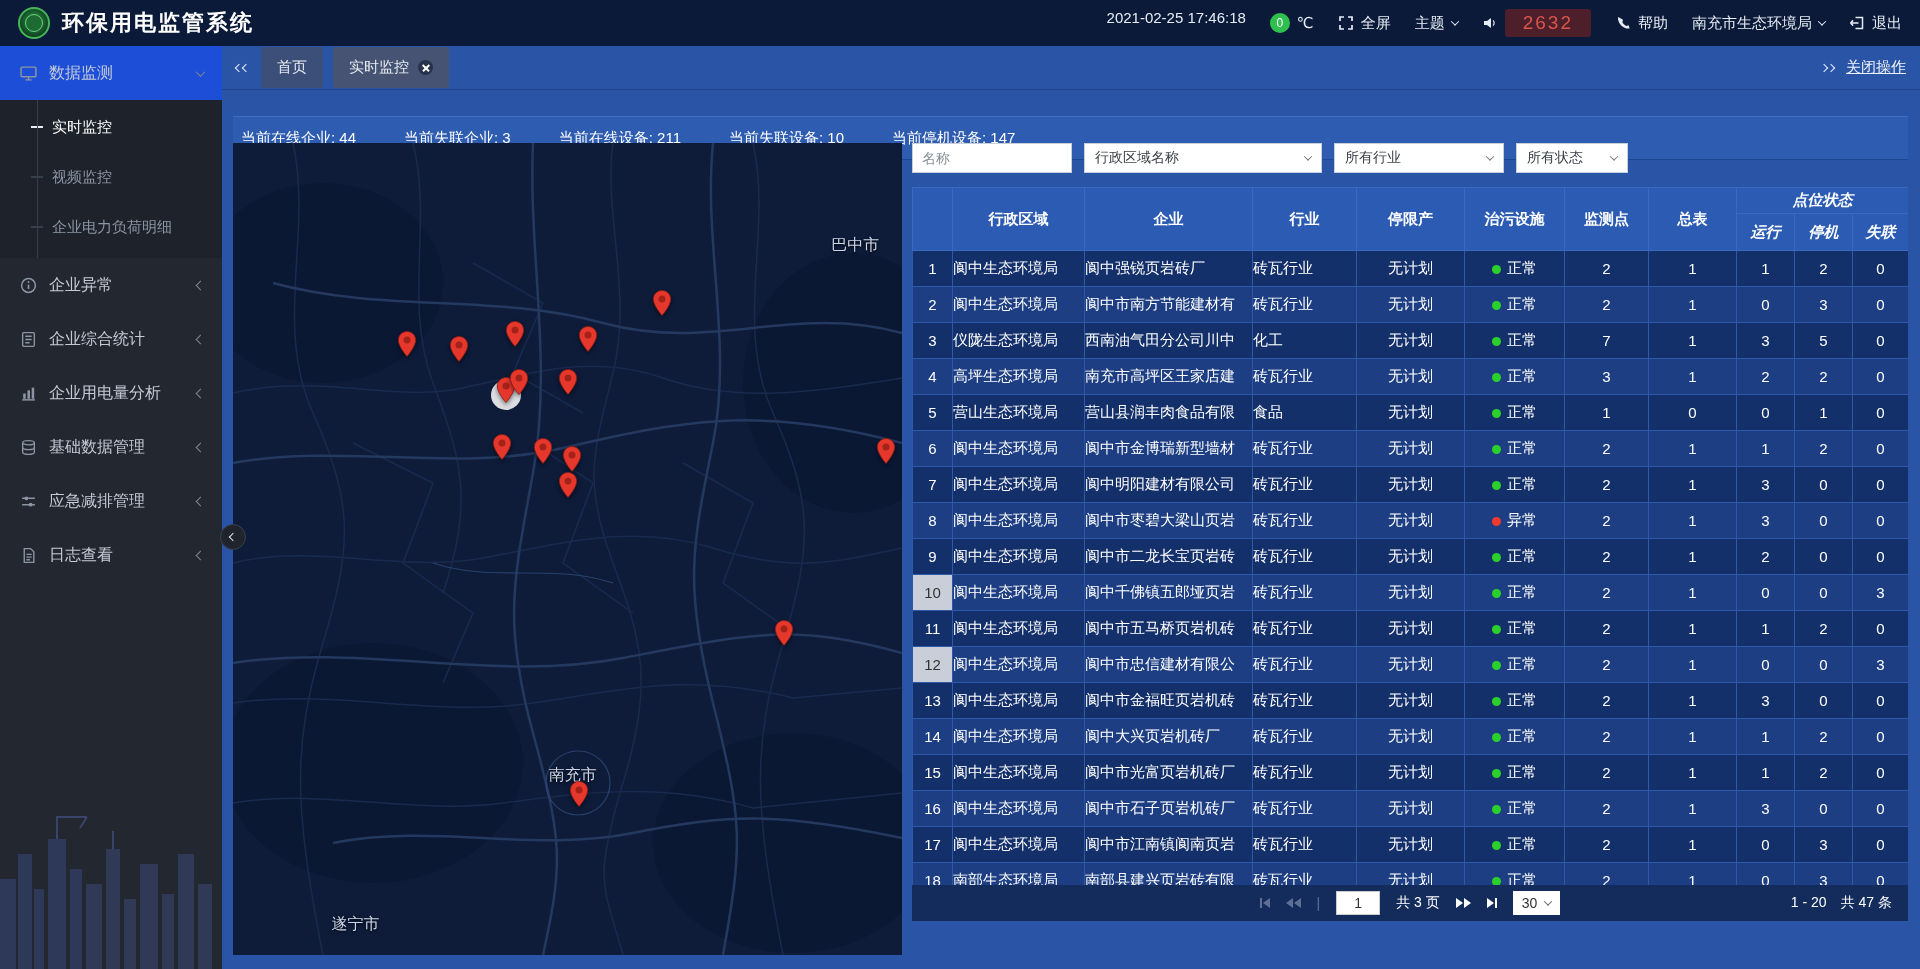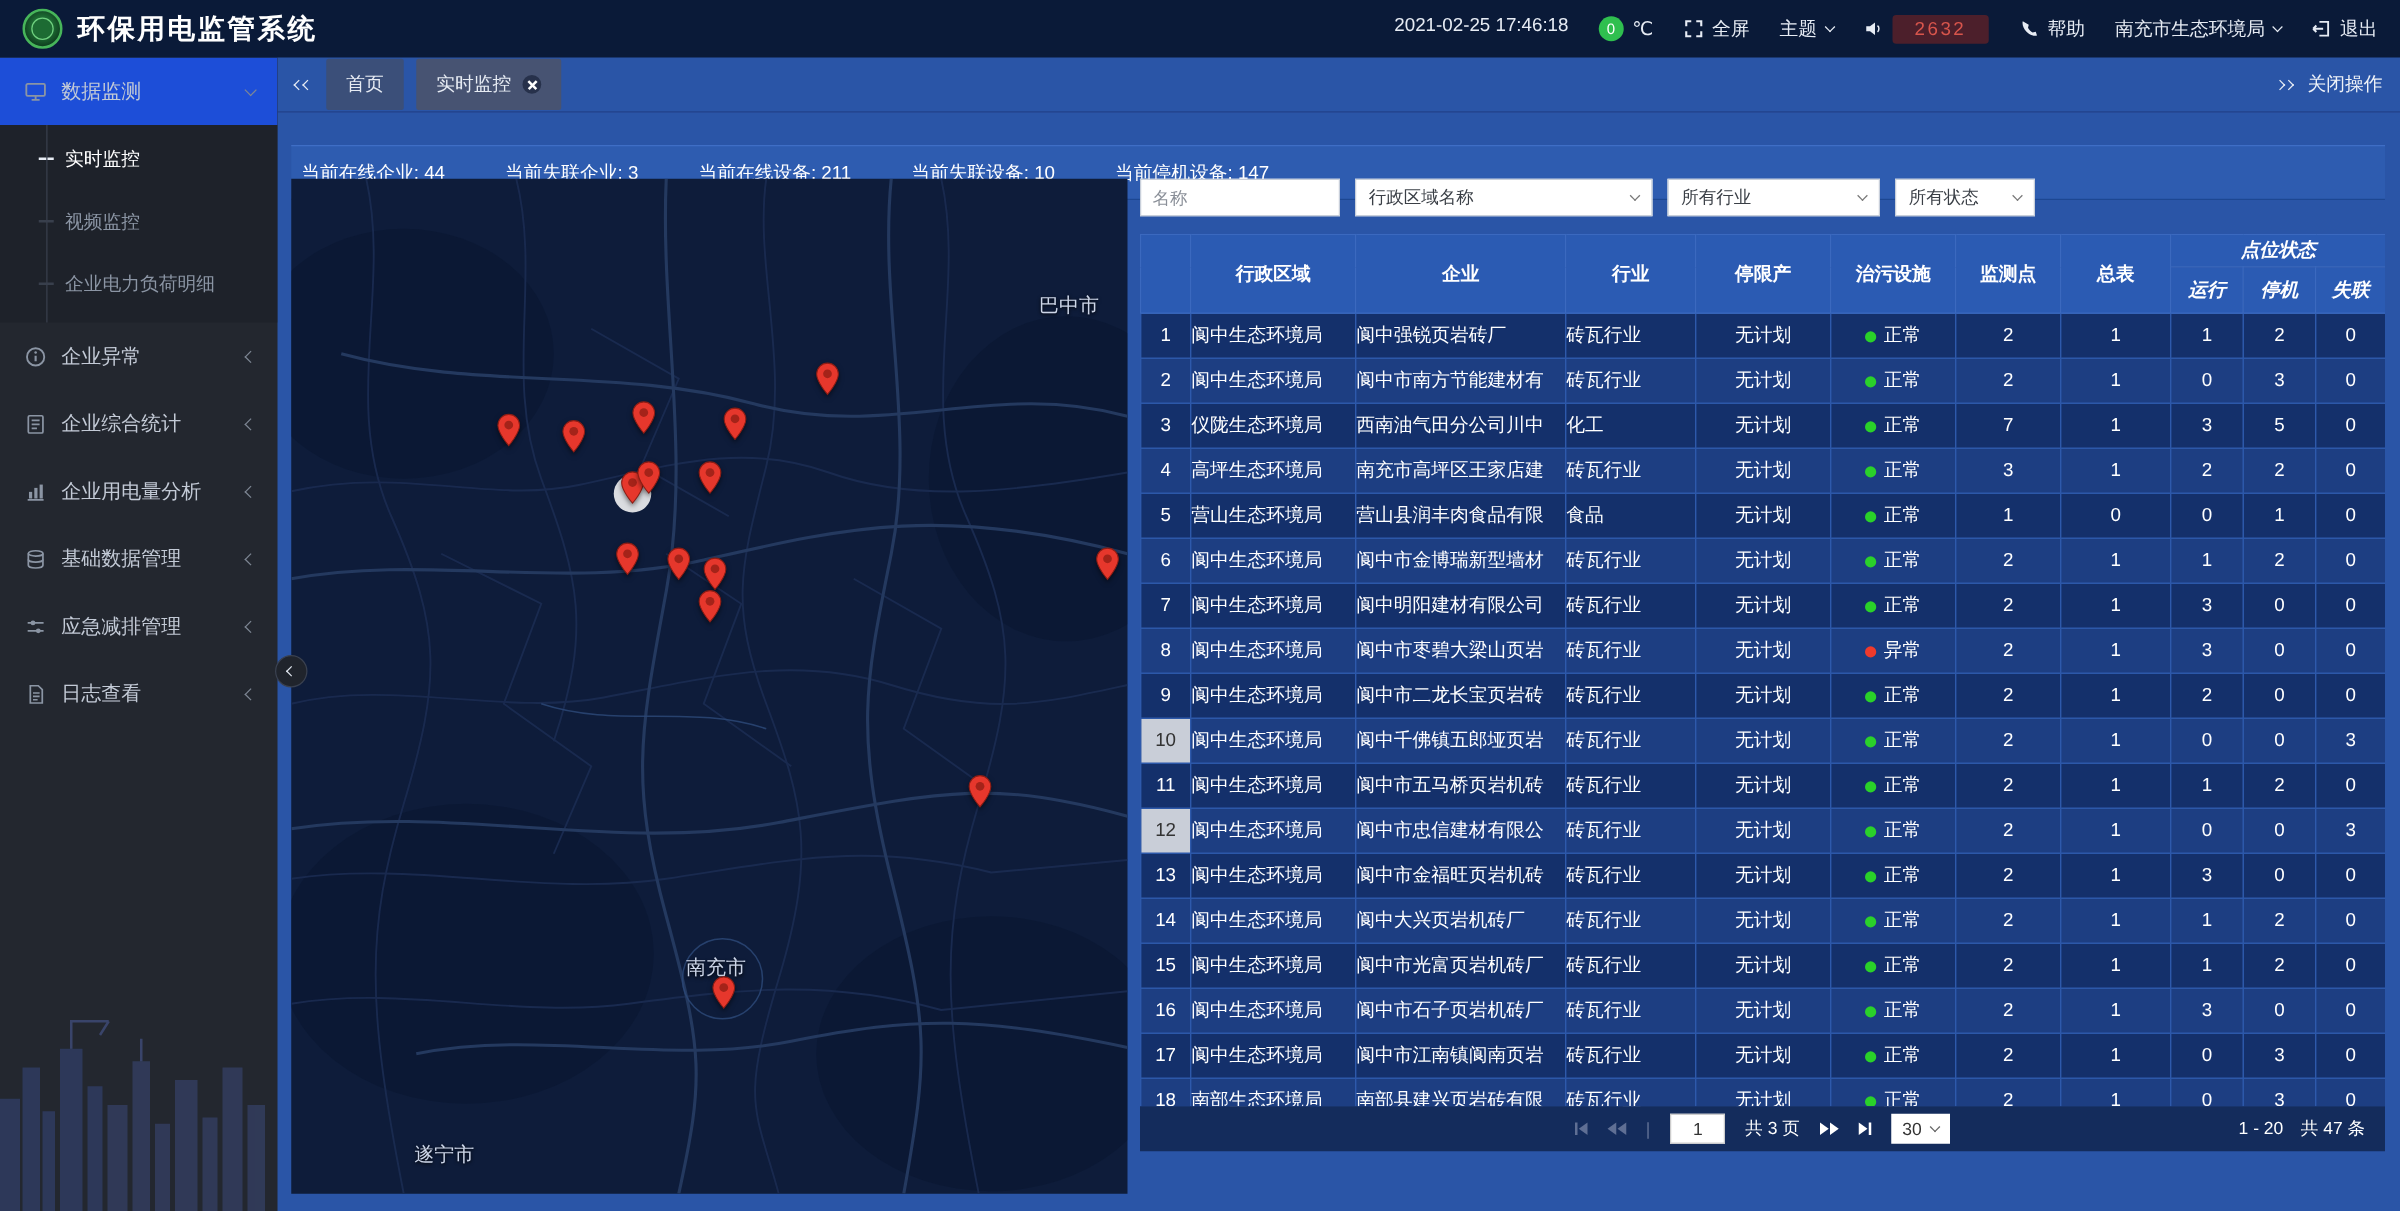--- a/index.html
+++ b/index.html
@@ -9,21 +9,21 @@
   
   .topbar { position:absolute; top:0; left:0; width:1920px; height:46px; background:#0a1a38; display:flex; align-items:center; padding:0 18px; z-index:40; }
   .logo { width:32px; height:32px; border-radius:50%; background:radial-gradient(circle at 50% 45%, #1d6b33 0 40%, #0e3d1e 75%); border:2px solid #47b55a; margin-right:12px; position:relative; flex:none;}
   .logo::after { content:""; position:absolute; inset:5px; border-radius:50%; border:1px solid #6fd07f; }
   .app-title { font-size:22px; font-weight:bold; letter-spacing:2px; }
   .topbar-right { margin-left:auto; display:flex; gap:24px; font-size:15px; color:#e7ecf4; }
   .tb-item { display:flex; align-items:center; gap:7px; cursor:pointer; white-space:nowrap; }
   .tb-icon { display:flex; }
   .tb-icon svg { width:16px; height:16px; display:block; }
   .temp-badge { width:20px; height:20px; border-radius:50%; background:#2fbf4f; color:#fff; font-size:12px; display:flex; align-items:center; justify-content:center; }
-  .alert-pill { background:#4c1f2b; color:#d8554c; padding:3px 18px; border-radius:3px; font-size:15px; letter-spacing:2px; }
+  .alert-pill { background:#4c1f2b; color:#d8554c; padding:3px 18px; border-radius:3px; font-size:19px; letter-spacing:2px; }
 
   
   .chev { display:inline-block; width:7px; height:7px; border-right:1.6px solid currentColor; border-bottom:1.6px solid currentColor; }
   .chev.down { transform:rotate(45deg) translate(-1px,-1px); }
   .chev.left { transform:rotate(135deg); }
   .chev.right { transform:rotate(-45deg); }
   .chev.sm { width:6px; height:6px; }
   .dbl { display:inline-flex; gap:1px; align-items:center; }
   .tri { width:0; height:0; border-style:solid; display:inline-block; }
   .tri.left  { border-width:5px 7px 5px 0; border-color:transparent currentColor transparent transparent; }
@@ -50,21 +50,21 @@
   .skyline { position:absolute; bottom:0; left:0; width:222px; height:210px; z-index:1; }
 
   .collapse-toggle { position:absolute; left:220px; top:524px; width:26px; height:26px; border-radius:50%; background:#20242c; border:1px solid #3a4150; z-index:30; display:flex; align-items:center; justify-content:center; color:#dfe5ee; cursor:pointer; }
 
   
   .tabbar { position:absolute; top:46px; left:222px; right:0; height:44px; background:#2a55a7; border-bottom:1px solid #22418a; display:flex; align-items:center; padding:0 14px; gap:12px; z-index:10; }
   .tabs-scroll { color:#e8edf5; cursor:pointer; display:flex; }
   .tab { height:41px; display:flex; align-items:center; gap:9px; padding:0 16px; font-size:15px; border-radius:2px; color:#e6ebf3; cursor:pointer; background:#3b4f79; }
   .tab.active { background:#475372; }
   .tab-close { width:15px; height:15px; border-radius:50%; background:rgba(12,22,44,0.55); position:relative; }
-  .tabbar-right { margin-left:auto; display:flex; align-items:center; gap:12px; font-size:15px; color:#eef2f8; cursor:pointer; }
+  .tabbar-right { margin-left:auto; display:flex; align-items:center; gap:12px; font-size:15px; color:#eef2f8; cursor:pointer;text-decoration:underline; }
 
   
   .statsbar { position:absolute; top:116px; left:233px; right:12px; height:44px; background:#2e5cb0; border-top:1px solid #3f6ec5; border-bottom:1px solid #1d4792; display:flex; align-items:center; padding-left:8px; gap:48px; font-size:15px; color:#fff; z-index:5; }
 
   
   .map-panel { position:absolute; left:233px; top:143px; width:669px; height:812px; background:#0e1c3a; overflow:hidden; z-index:5; }
   .map-roads { position:absolute; inset:0; width:100%; height:100%; }
   .map-city { position:absolute; transform:translate(-50%,-50%); font-size:16px; color:#cdd6e8; text-shadow:0 1px 3px #000; white-space:nowrap; z-index:3; }
   .map-pin { position:absolute; width:20px; height:28px; transform:translate(-50%,-100%); z-index:4; }
   .map-pin svg { width:100%; height:100%; display:block; filter:drop-shadow(0 2px 2px rgba(0,0,0,0.5)); }

